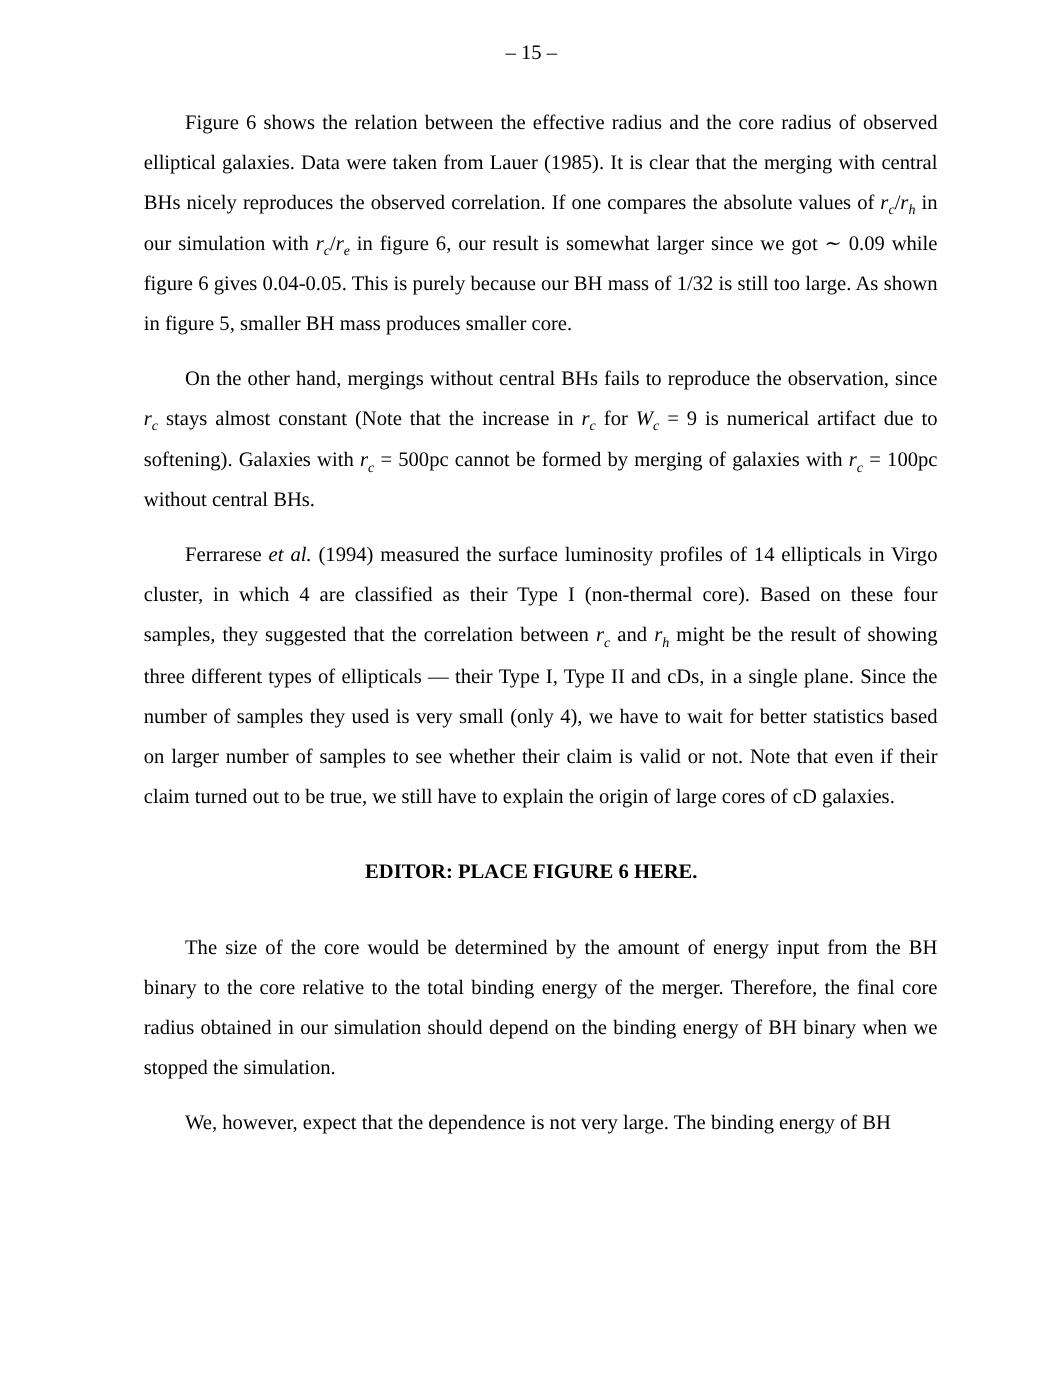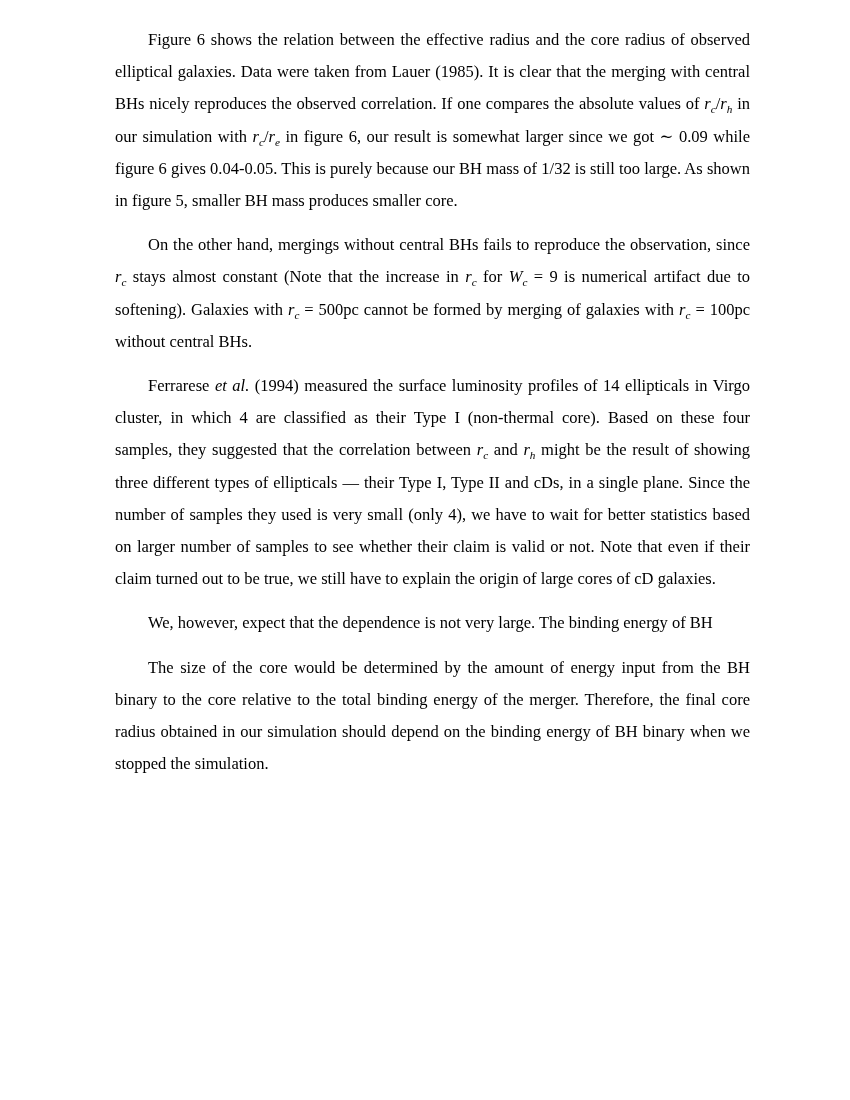--- a/index.html
+++ b/index.html
@@ -46,20 +46,22 @@
   sub.it {
     font-style: italic;
     font-size: 68%;
     line-height: 0;
   }
 </style>
 </head>
 <body>
 
 <div class="page">
+  <div class="page-number">– 15 –</div>
   <div class="body-col">
     <p class="para"><span>Figure 6 shows the relation between the effective radius and the core radius of observed elliptical galaxies. Data were taken from Lauer (1985). It is clear that the merging with central BHs nicely reproduces the observed correlation. If one compares the absolute values of </span><span class="it">r</span><sub class="it">c</sub><span>/</span><span class="it">r</span><sub class="it">h</sub><span> in our simulation with </span><span class="it">r</span><sub class="it">c</sub><span>/</span><span class="it">r</span><sub class="it">e</sub><span> in figure 6, our result is somewhat larger since we got ∼ 0.09 while figure 6 gives 0.04-0.05. This is purely because our BH mass of 1/32 is still too large. As shown in figure 5, smaller BH mass produces smaller core.</span></p>
     <p class="para"><span>On the other hand, mergings without central BHs fails to reproduce the observation, since </span><span class="it">r</span><sub class="it">c</sub><span> stays almost constant (Note that the increase in </span><span class="it">r</span><sub class="it">c</sub><span> for </span><span class="it">W</span><sub class="it">c</sub><span> = 9 is numerical artifact due to softening). Galaxies with </span><span class="it">r</span><sub class="it">c</sub><span> = 500pc cannot be formed by merging of galaxies with </span><span class="it">r</span><sub class="it">c</sub><span> = 100pc without central BHs.</span></p>
     <p class="para"><span>Ferrarese </span><span class="it">et al.</span><span> (1994) measured the surface luminosity profiles of 14 ellipticals in Virgo cluster, in which 4 are classified as their Type I (non-thermal core). Based on these four samples, they suggested that the correlation between </span><span class="it">r</span><sub class="it">c</sub><span> and </span><span class="it">r</span><sub class="it">h</sub><span> might be the result of showing three different types of ellipticals — their Type I, Type II and cDs, in a single plane. Since the number of samples they used is very small (only 4), we have to wait for better statistics based on larger number of samples to see whether their claim is valid or not. Note that even if their claim turned out to be true, we still have to explain the origin of large cores of cD galaxies.</span></p>
+    <p class="para center-note"><span class="bd">EDITOR: PLACE FIGURE 6 HERE.</span></p>
+    <p class="para"><span>The size of the core would be determined by the amount of energy input from the BH binary to the core relative to the total binding energy of the merger. Therefore, the final core radius obtained in our simulation should depend on the binding energy of BH binary when we stopped the simulation.</span></p>
     <p class="para"><span>We, however, expect that the dependence is not very large. The binding energy of BH</span></p>
-    <p class="para"><span>The size of the core would be determined by the amount of energy input from the BH binary to the core relative to the total binding energy of the merger. Therefore, the final core radius obtained in our simulation should depend on the binding energy of BH binary when we stopped the simulation.</span></p>
   </div>
 </div>
 
 </body></html>

